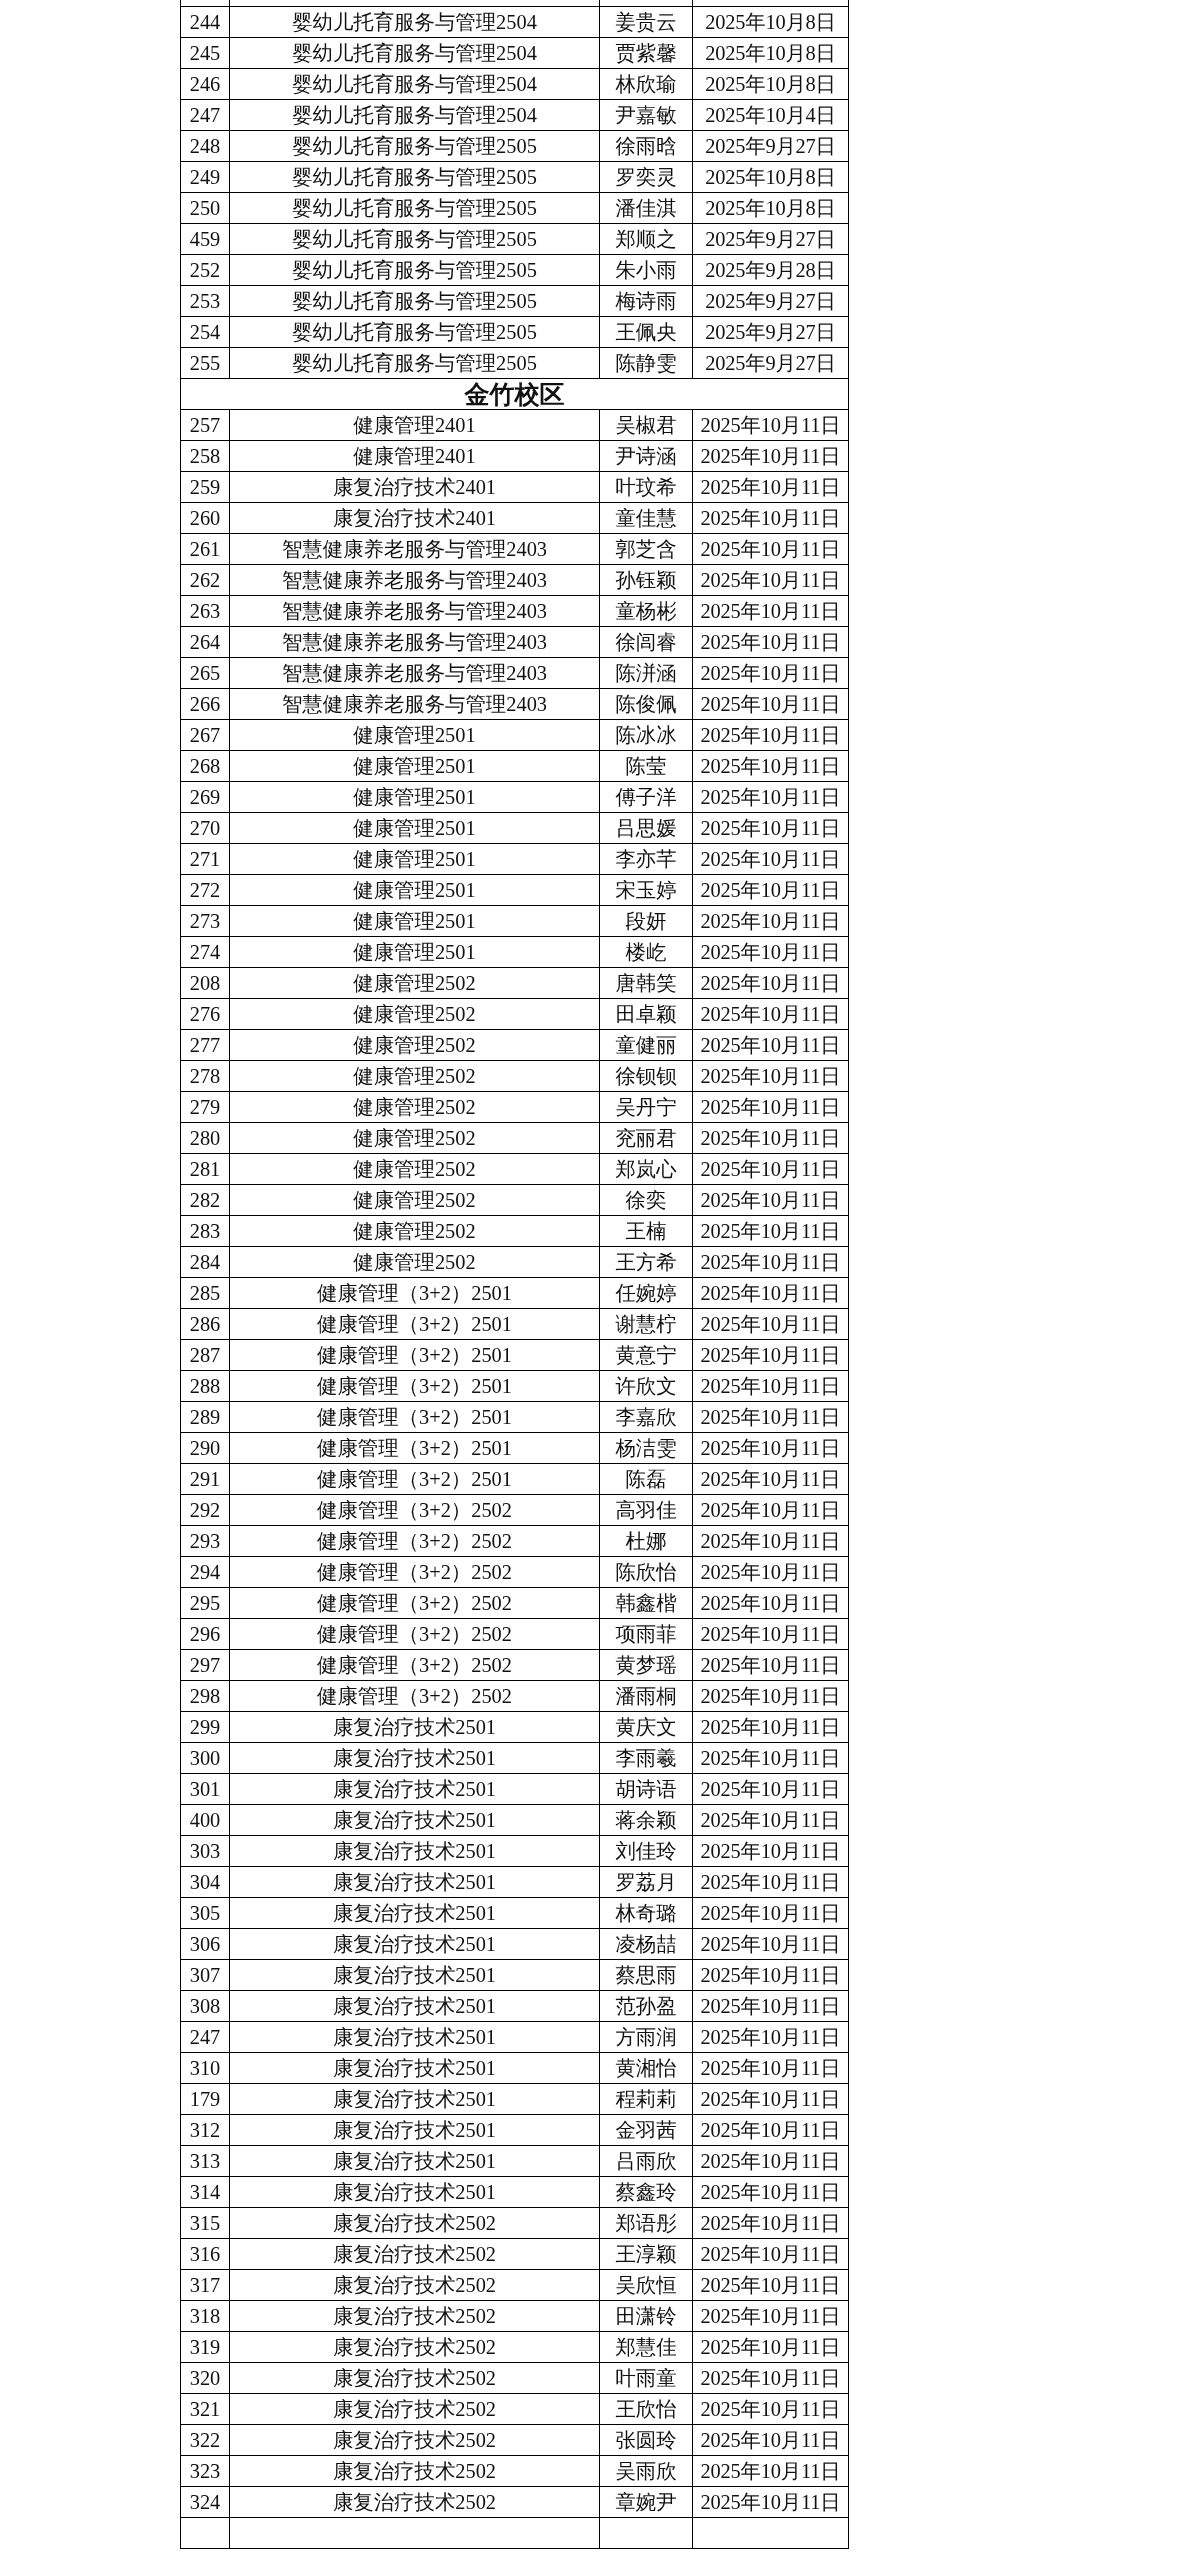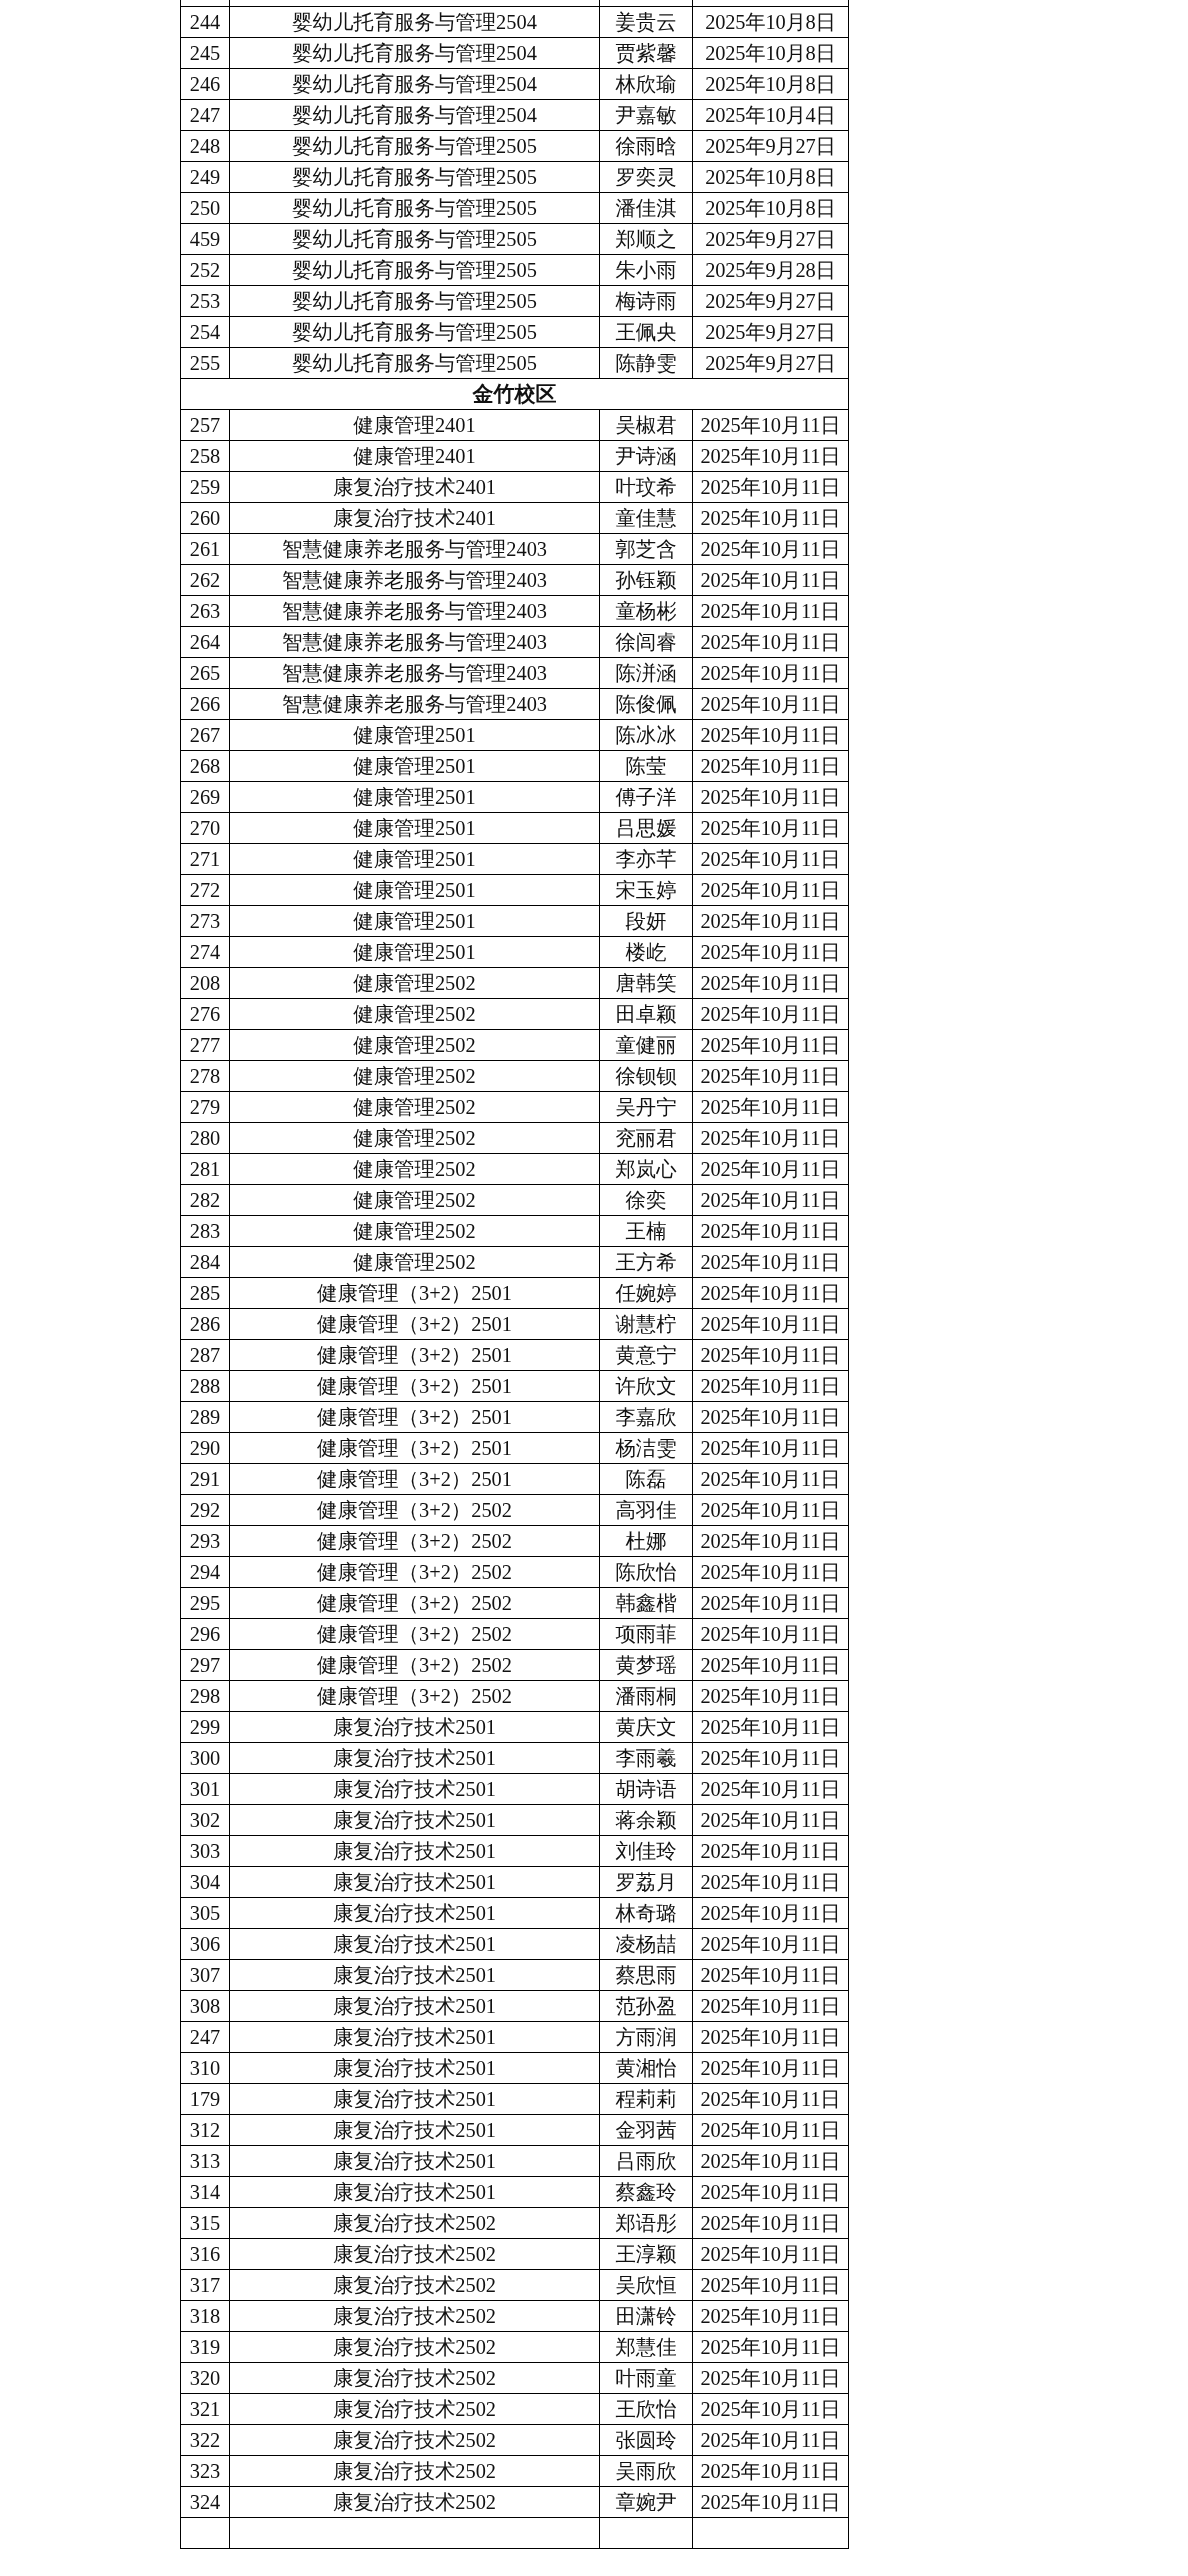--- a/index.html
+++ b/index.html
@@ -21,21 +21,21 @@
     .c {
       box-sizing: border-box;
       border-right: 1.9px solid #000;
       display: flex; align-items: center; justify-content: center;
       font-size: 20.4px; line-height: 1;
       white-space: nowrap; overflow: hidden;
     }
     .c.no { border-left: 1.9px solid #000; }
     .c.dt { letter-spacing: -0.2px; }
     .row.section { grid-template-columns: 669px; }
-    .c.span { border-left: 1.9px solid #000; font-weight: bold; font-size: 21px; text-align: center; }
+    .c.span { border-left: 1.9px solid #000; font-weight: bold; font-size: 25px; text-align: center; }
   </style>
 </head>
 <body>
 
 <div class="sheet">
   <div class="row">
     <div class="c no"></div>
     <div class="c cls"></div>
     <div class="c nm"></div>
     <div class="c dt"></div>
@@ -386,21 +386,21 @@
         <div class="c nm">李雨羲</div>
         <div class="c dt">2025年10月11日</div>
       </div>
       <div class="row">
         <div class="c no">301</div>
         <div class="c cls">康复治疗技术2501</div>
         <div class="c nm">胡诗语</div>
         <div class="c dt">2025年10月11日</div>
       </div>
       <div class="row">
-        <div class="c no">302</div>
+        <div class="c no">400</div>
         <div class="c cls">康复治疗技术2501</div>
         <div class="c nm">蒋余颖</div>
         <div class="c dt">2025年10月11日</div>
       </div>
       <div class="row">
         <div class="c no">303</div>
         <div class="c cls">康复治疗技术2501</div>
         <div class="c nm">刘佳玲</div>
         <div class="c dt">2025年10月11日</div>
       </div>

